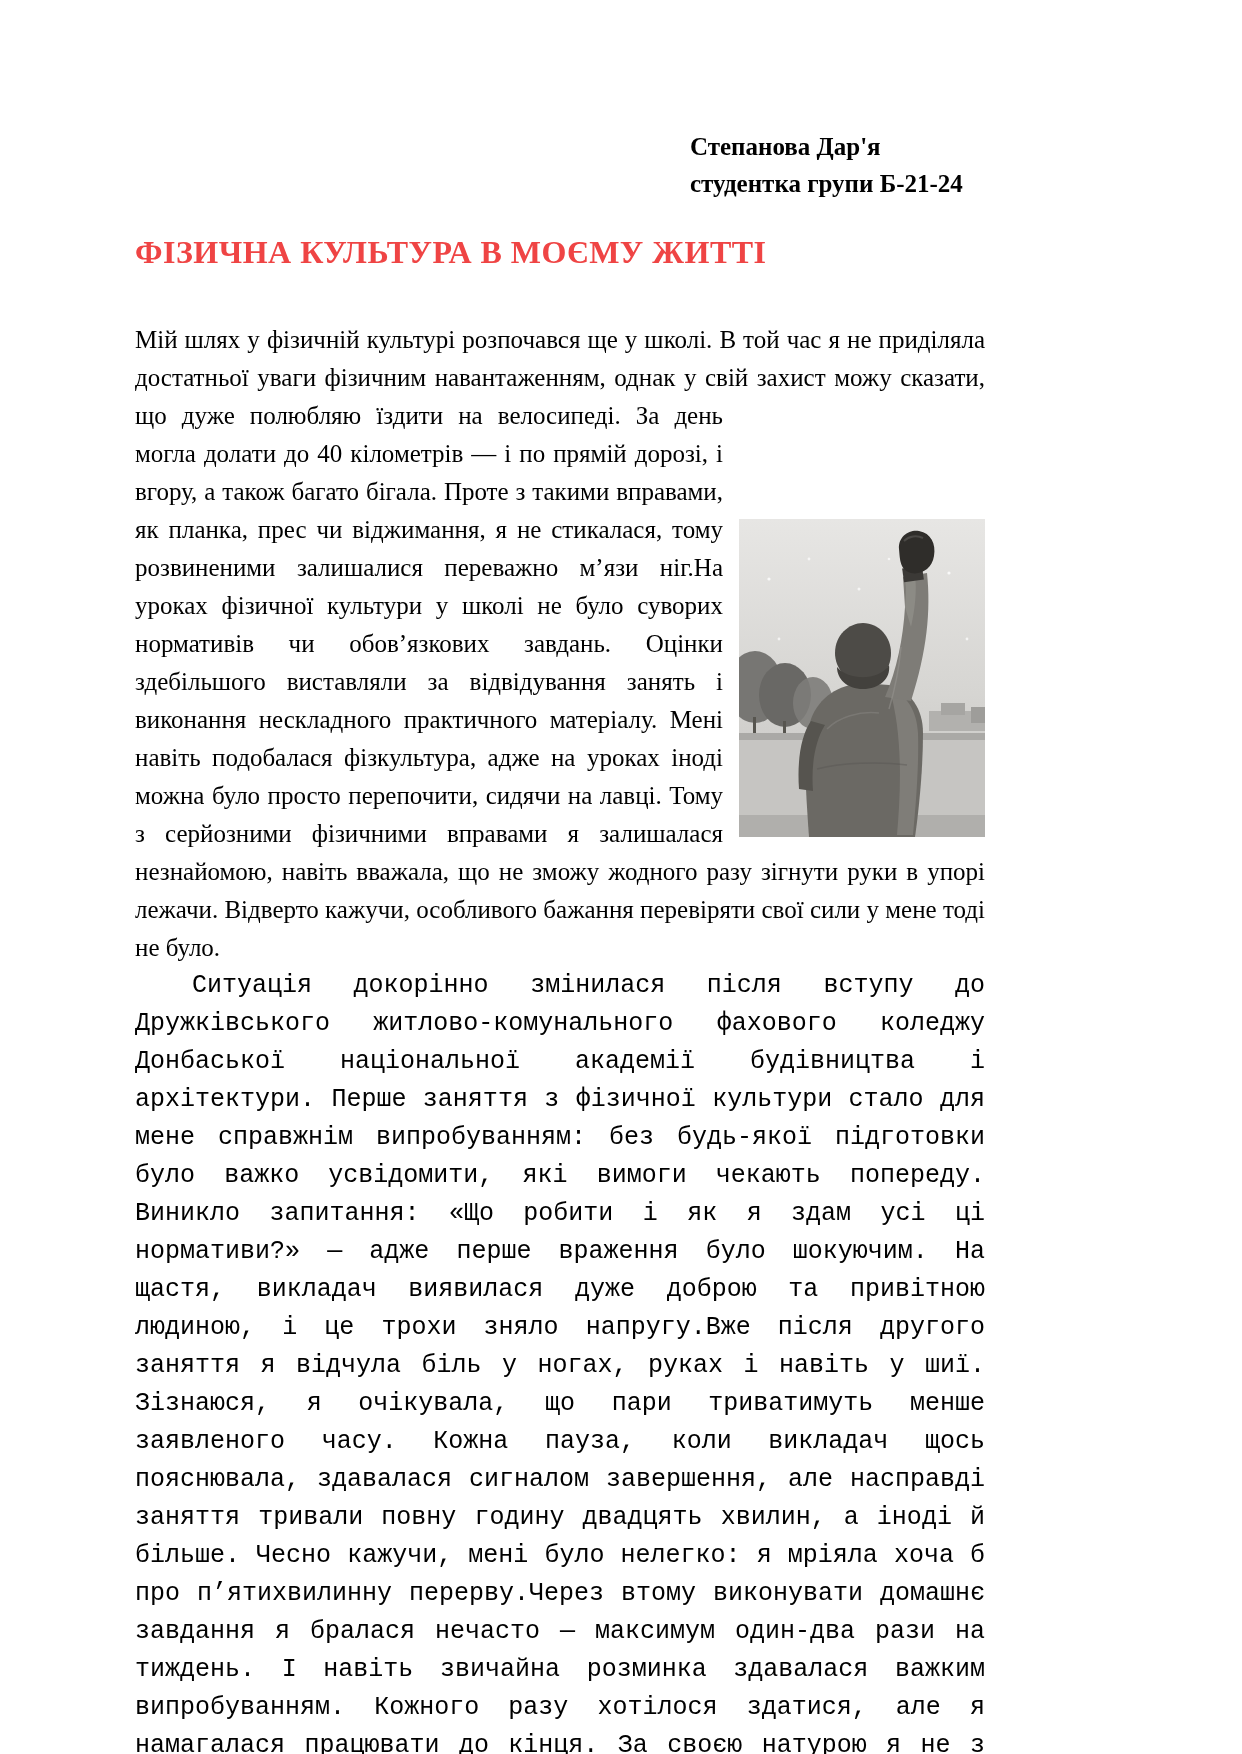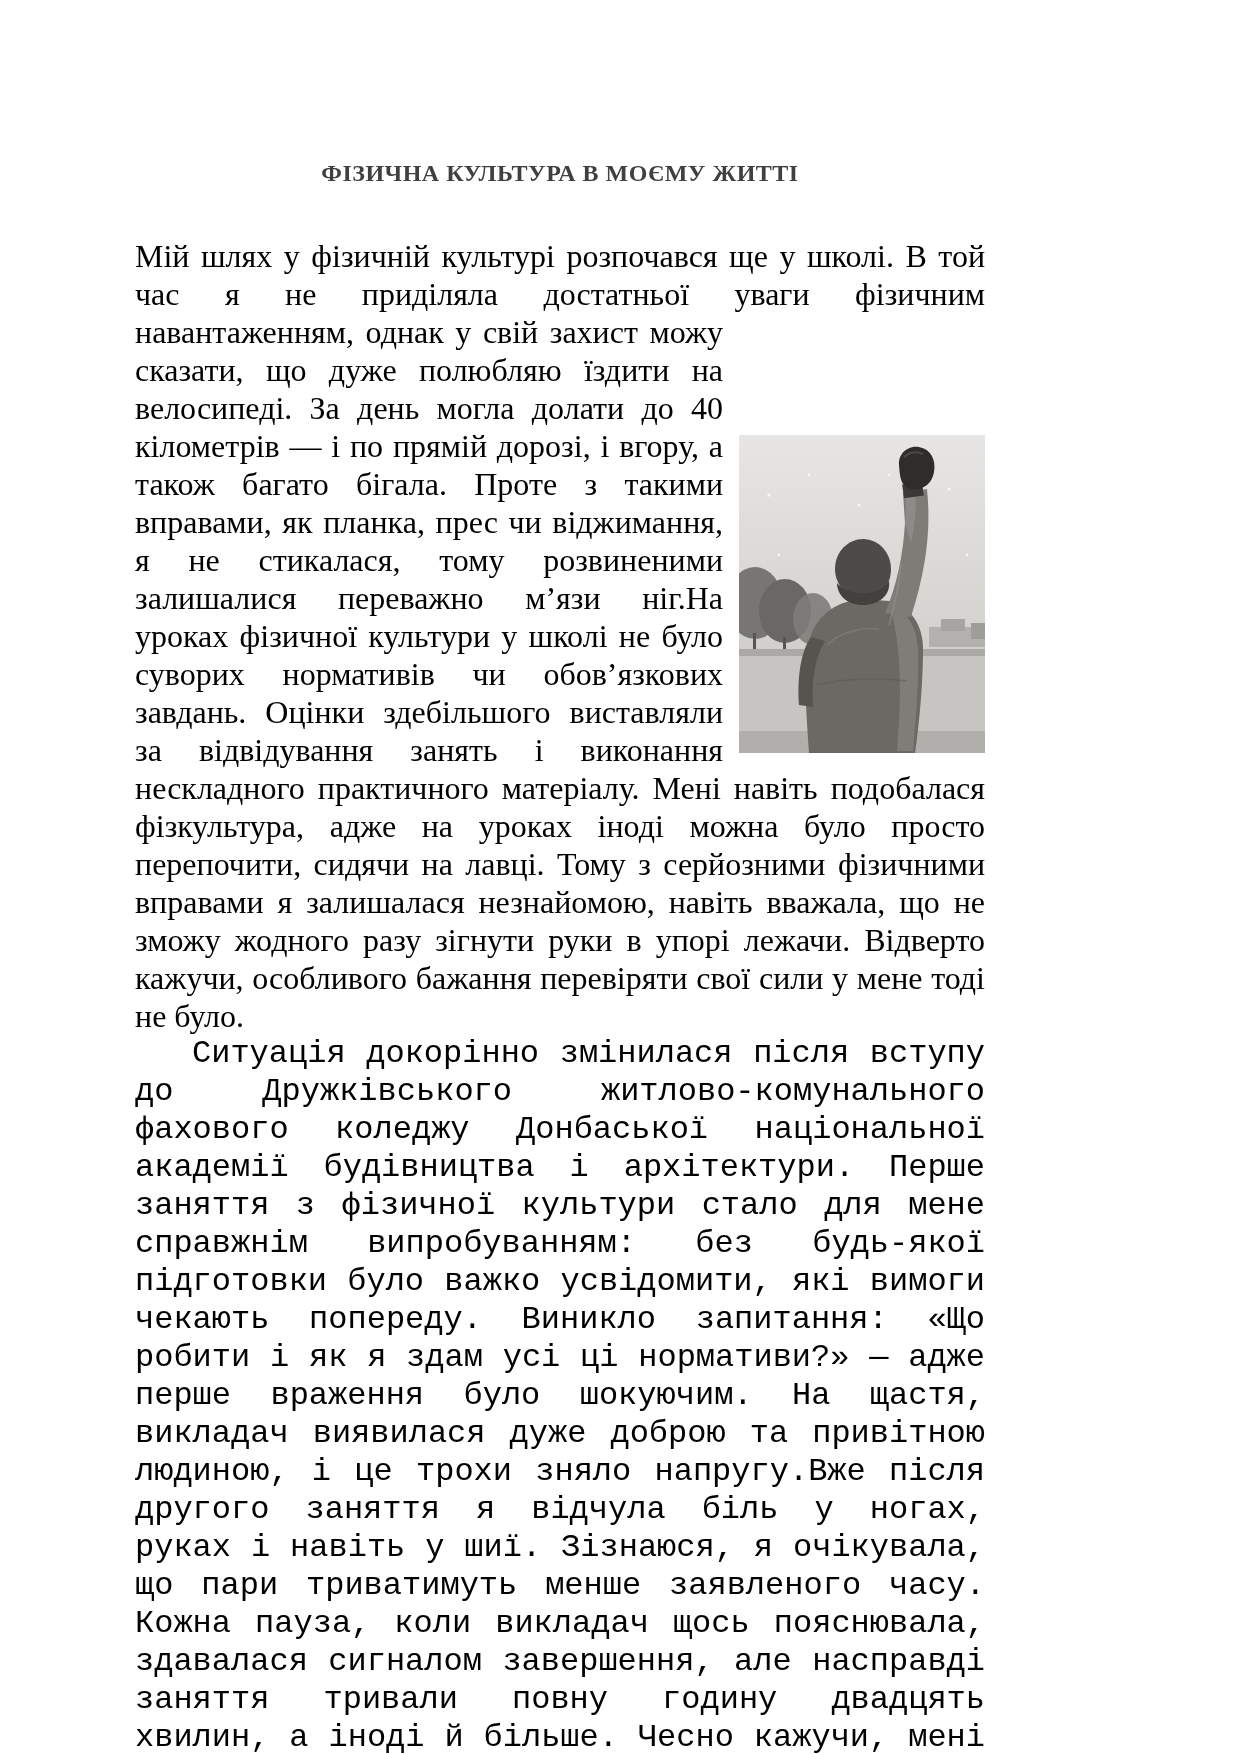--- a/index.html
+++ b/index.html
@@ -16,47 +16,51 @@
   }
   .author-block {
     margin-left: 555px;
     font-size: 25px;
     font-weight: bold;
     line-height: 37px;
     text-align: left;
   }
   .doc-title {
     margin: 32px 0 50px 0;
-    text-align: center;
-    font-size: 24px;
+    text-align: left;
+    font-size: 32px;
     font-weight: bold;
     letter-spacing: 0.5px;
-    color: #404040;
+    color: #ef4444;
     font-family: "Liberation Serif", "DejaVu Serif", serif;
   }
   .body-par {
-    font-size: 32px;
+    font-size: 25px;
     line-height: 38px;
     text-align: justify;
   }
   .indent { text-indent: 57px; font-family: Liberation Mono, monospace; }
   .photo-float {
     float: right;
     width: 246px;
     height: 318px;
     margin: 122px 0 14px 16px;
     display: block;
   }
   .photo-float svg { display: block; }
 </style>
 </head>
 <body>
 
 <div class="page">
 
+  <div class="author-block">
+    <div>Степанова Дар'я</div>
+    <div>студентка групи Б-21-24</div>
+  </div>
 
   <h1 class="doc-title">ФІЗИЧНА КУЛЬТУРА В МОЄМУ ЖИТТІ</h1>
 
   <p class="body-par">
     <span>Мій шлях у фізичній культурі розпочався ще у школі. В той час я не приділяла достатньої уваги фізичним навантаженням, однак у свій захист </span><span class="photo-float">
         <svg width="246" height="318" viewBox="0 0 246 318" xmlns="http://www.w3.org/2000/svg">
         <defs>
           <linearGradient id="sky" x1="0" y1="0" x2="0" y2="1">
             <stop offset="0" stop-color="#e7e6e4"></stop>
             <stop offset="0.55" stop-color="#d6d5d2"></stop>

